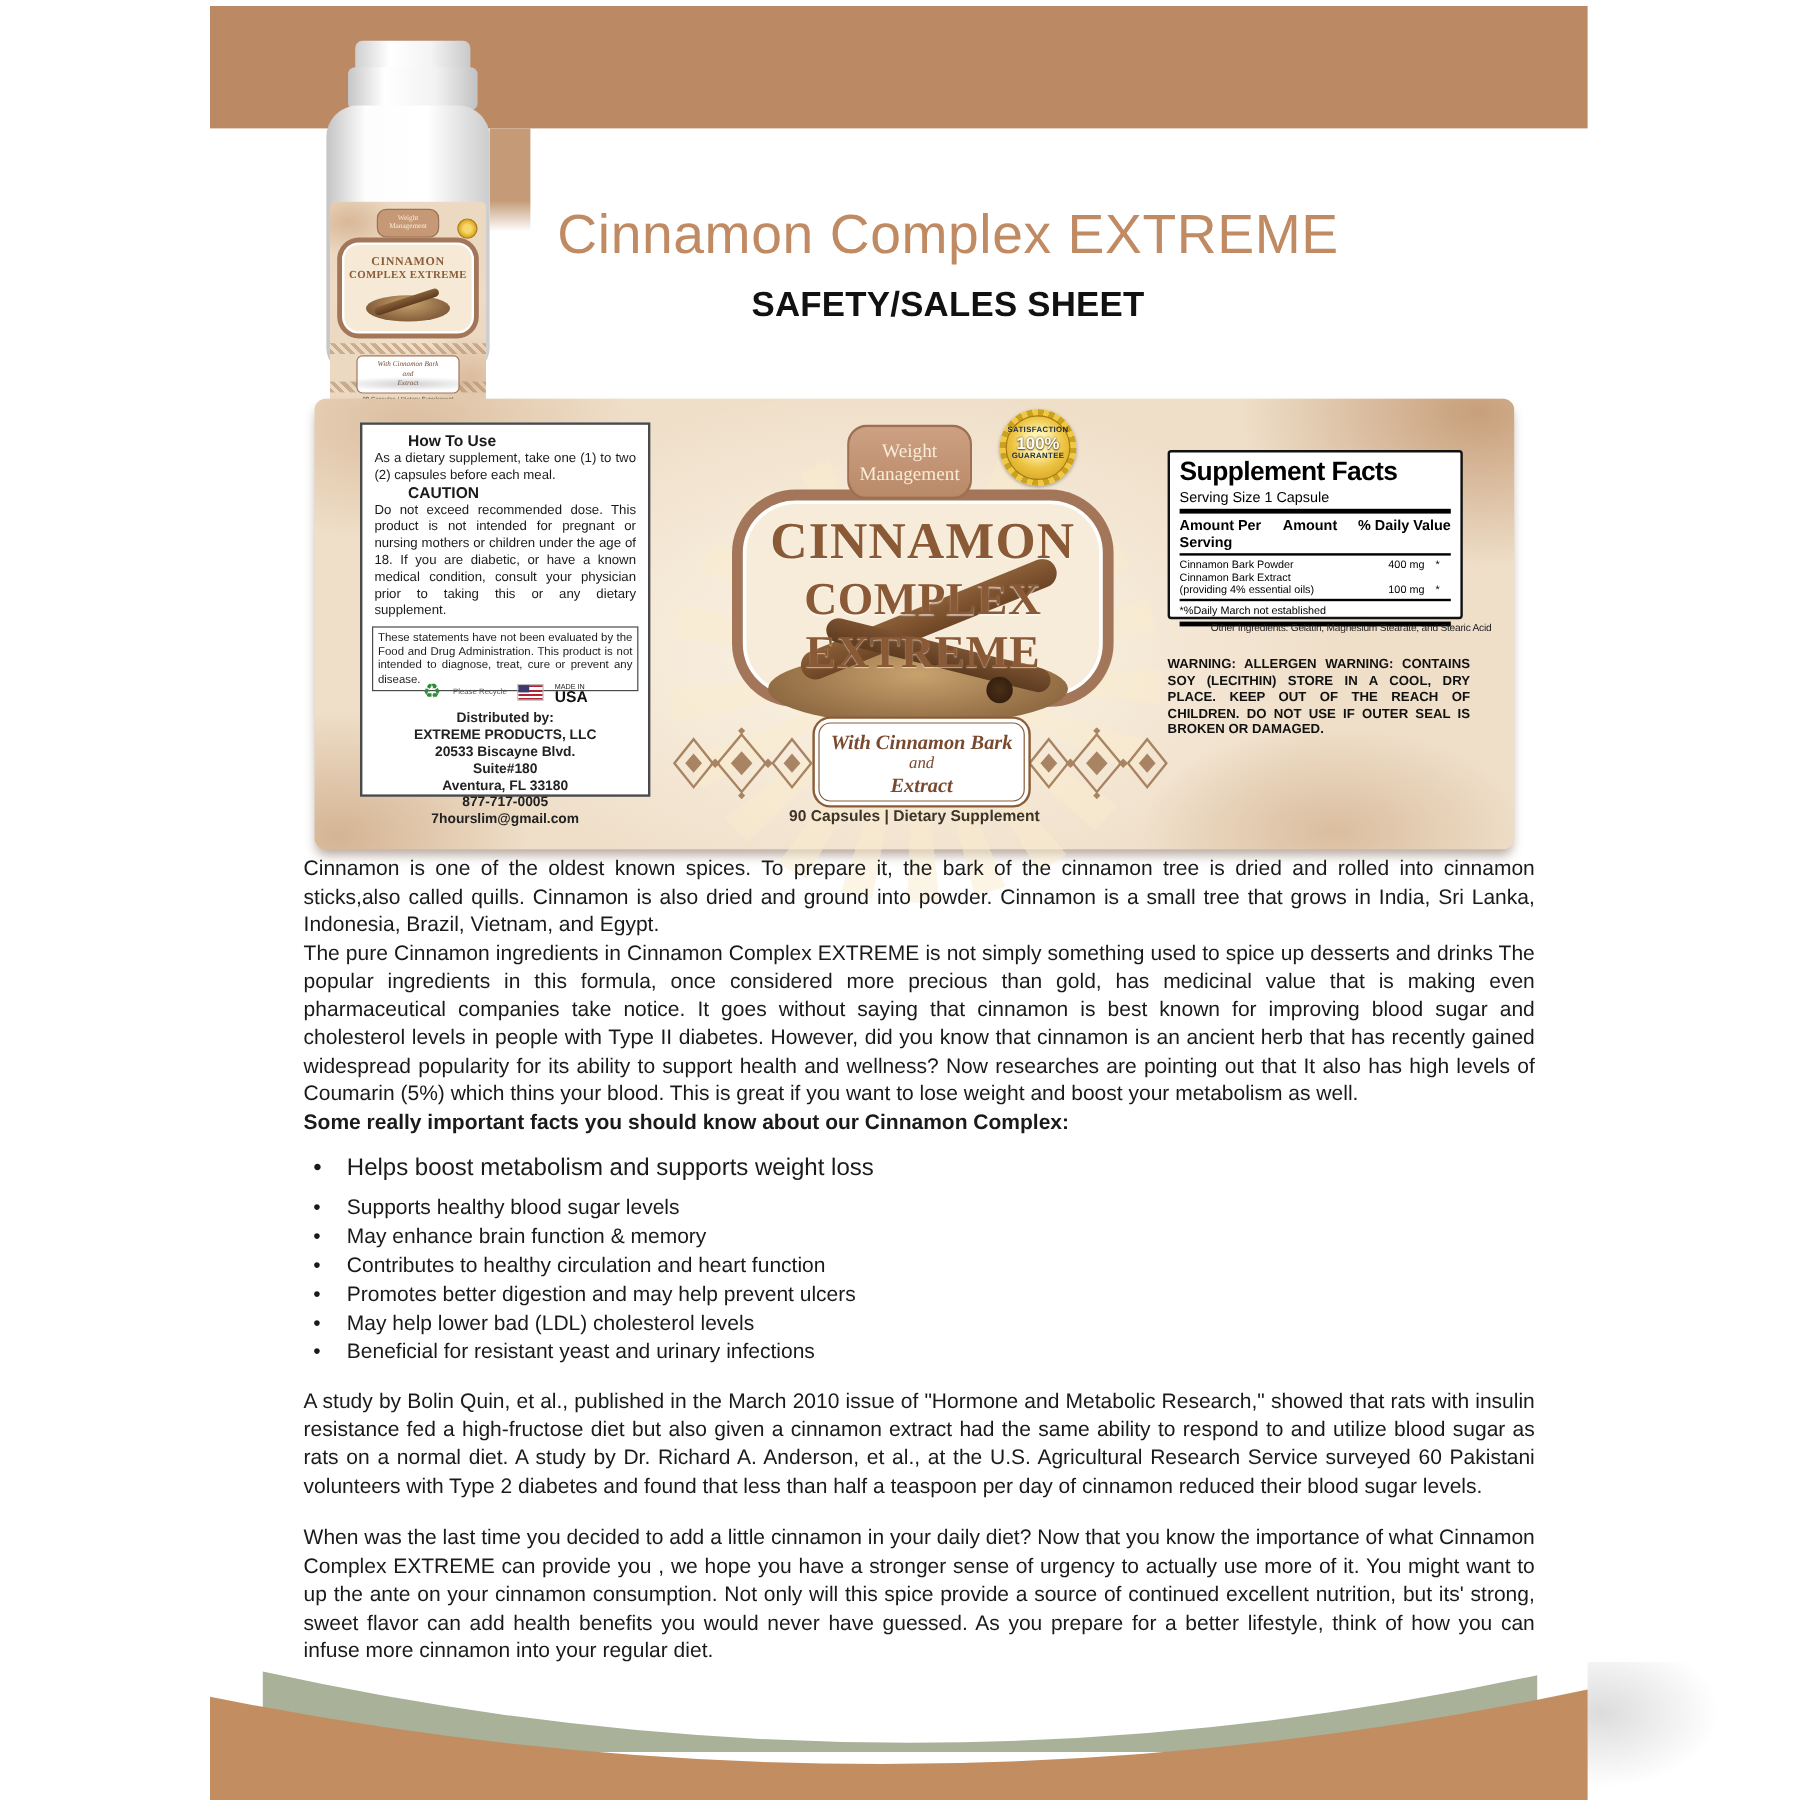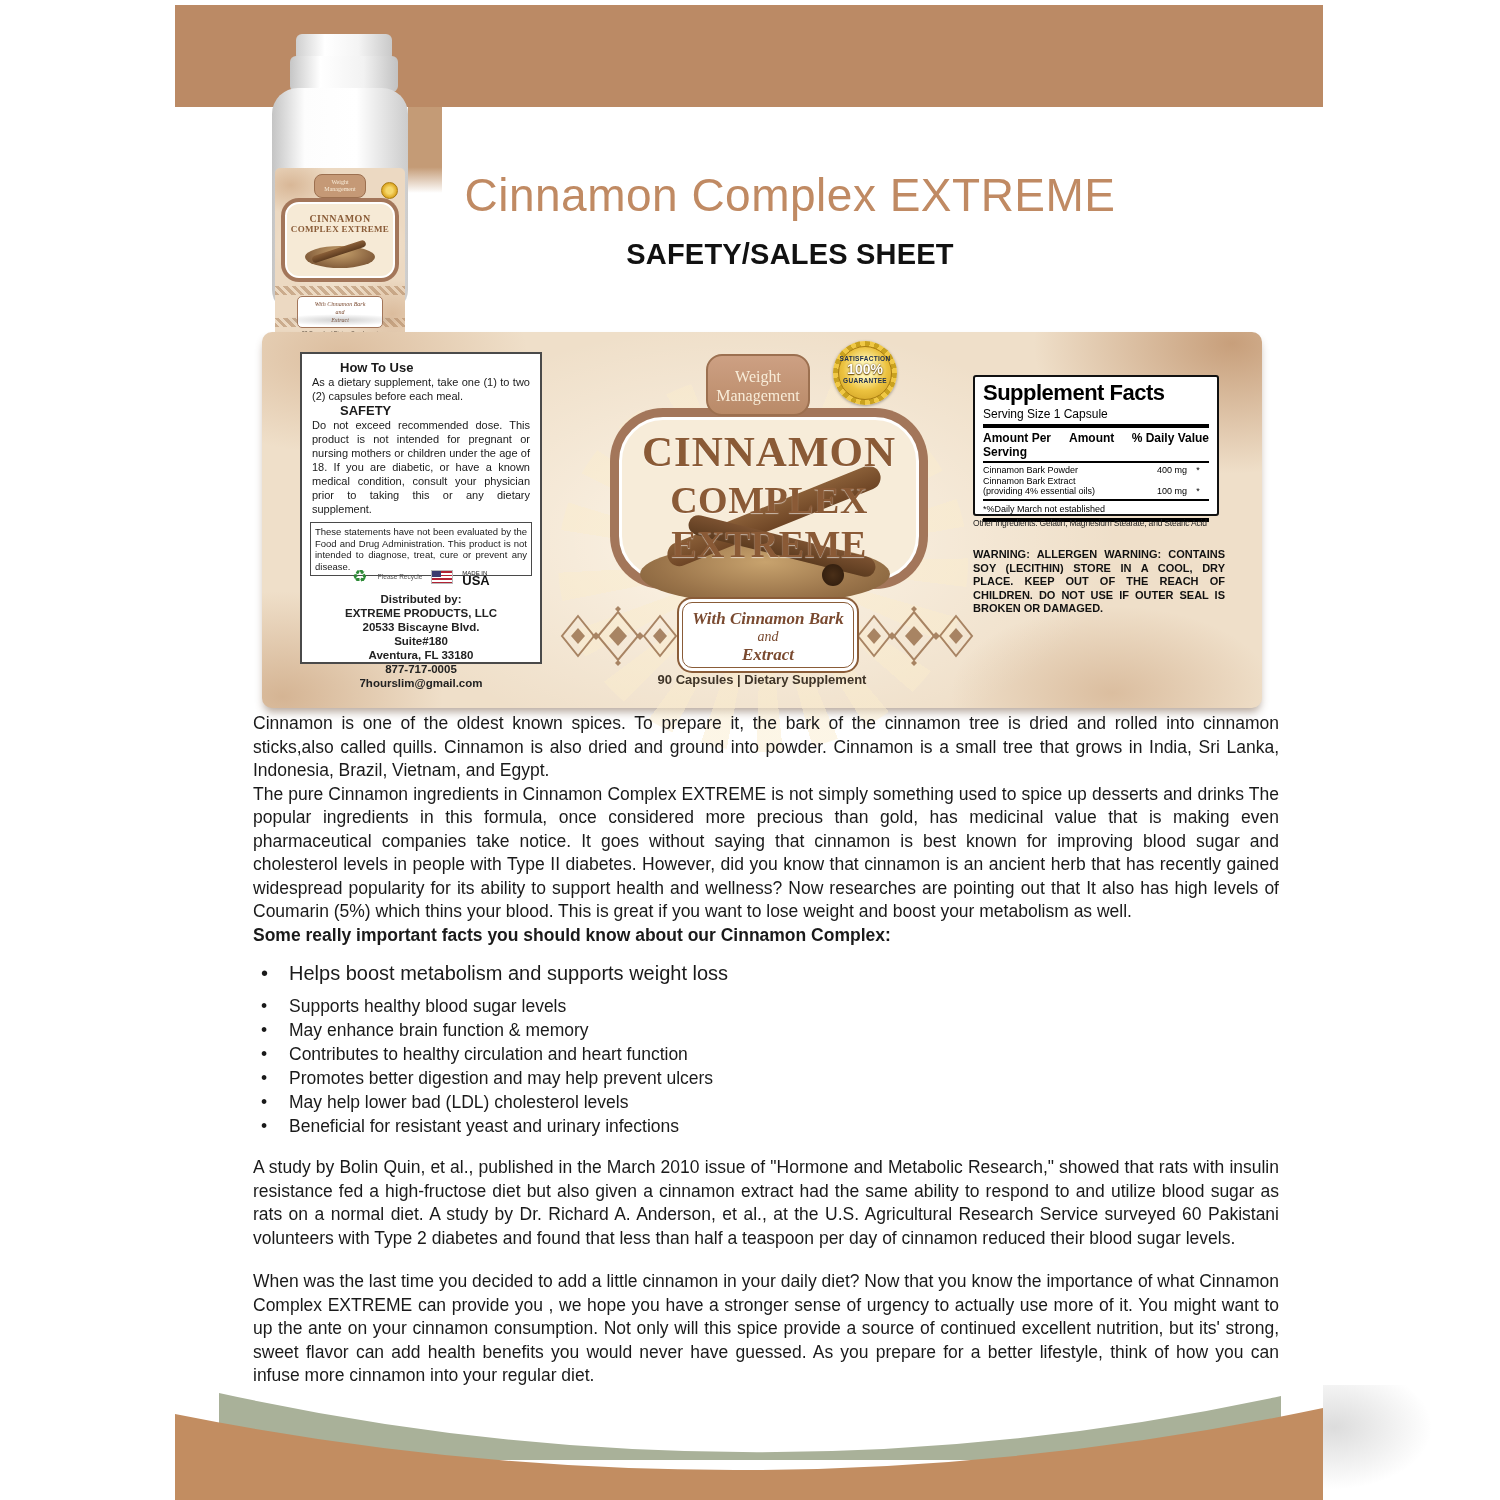--- a/index.html
+++ b/index.html
@@ -133,21 +133,21 @@
     border:2px solid #111; border-radius:3px; padding:4px 8px 0 8px; color:#000; }
   .sf-title { font-size:22px; font-weight:bold; letter-spacing:-0.5px; line-height:24px; }
   .sf-serving { font-size:12px; margin-top:2px; }
   .bar4 { height:4px; background:#000; margin:3px 0; }
   .bar2 { height:2px; background:#000; margin:2px 0; }
   .sf-head { display:flex; font-size:12px; font-weight:bold; }
   .sf-head .c1 { flex:1; } .sf-head .c2 { width:62px; } .sf-head .c3 { width:78px; text-align:right; }
   .sf-row { display:flex; font-size:9px; line-height:10.5px; }
   .sf-row .n { flex:1; } .sf-row .a { width:46px; text-align:right; } .sf-row .d { width:22px; text-align:center; }
   .sf-foot { font-size:9px; line-height:12px; }
-  .other-ing { position:absolute; left:711px; top:186px; width:250px; font-size:8.5px;
+  .other-ing { position:absolute; left:747px; top:186px; width:250px; font-size:8.5px;
     letter-spacing:-0.2px; color:#222; white-space:nowrap; }
   .warning { position:absolute; left:711px; top:216px; width:252px; font-size:11px; font-weight:bold;
     line-height:13.5px; color:#111; text-align:justify; }
 
   
   .copy { position:absolute; left:253px; top:712px; width:1026px; color:#1a1a1a;
     font-size:17.5px; line-height:23.5px; }
   .copy p { text-align:justify; }
   .facts-heading { font-weight:bold; text-align:left; }
   .benefits { list-style:none; margin:13px 0 18px 0; }
@@ -261,21 +261,21 @@
     <div class="subbox">
       <div class="s1">With Cinnamon Bark</div>
       <div class="s2">and</div>
       <div class="s3">Extract</div>
     </div>
     <div class="capsline">90 Capsules | Dietary Supplement</div>
 
     <div class="howto">
       <h3>How To Use</h3>
       <p>As a dietary supplement, take one (1) to two (2) capsules before each meal.</p>
-      <h3>SAFETY</h3>
+      <h3>CAUTION</h3>
       <p>Do not exceed recommended dose. This product is not intended for pregnant or nursing mothers or children under the age of 18. If you are diabetic, or have a known medical condition, consult your physician prior to taking this or any dietary supplement.</p>
       <div class="fda-box">These statements have not been evaluated by the Food and Drug Administration.  This product is not intended to diagnose, treat, cure or prevent any disease.</div>
       <div class="icons-row">
         <span class="recycle">♻</span>
         <span class="recycle-txt">Please Recycle</span>
         <span class="flag"></span>
         <span class="madein-wrap">
           <div class="madein">MADE IN</div>
           <div class="usa">USA</div>
         </span>

